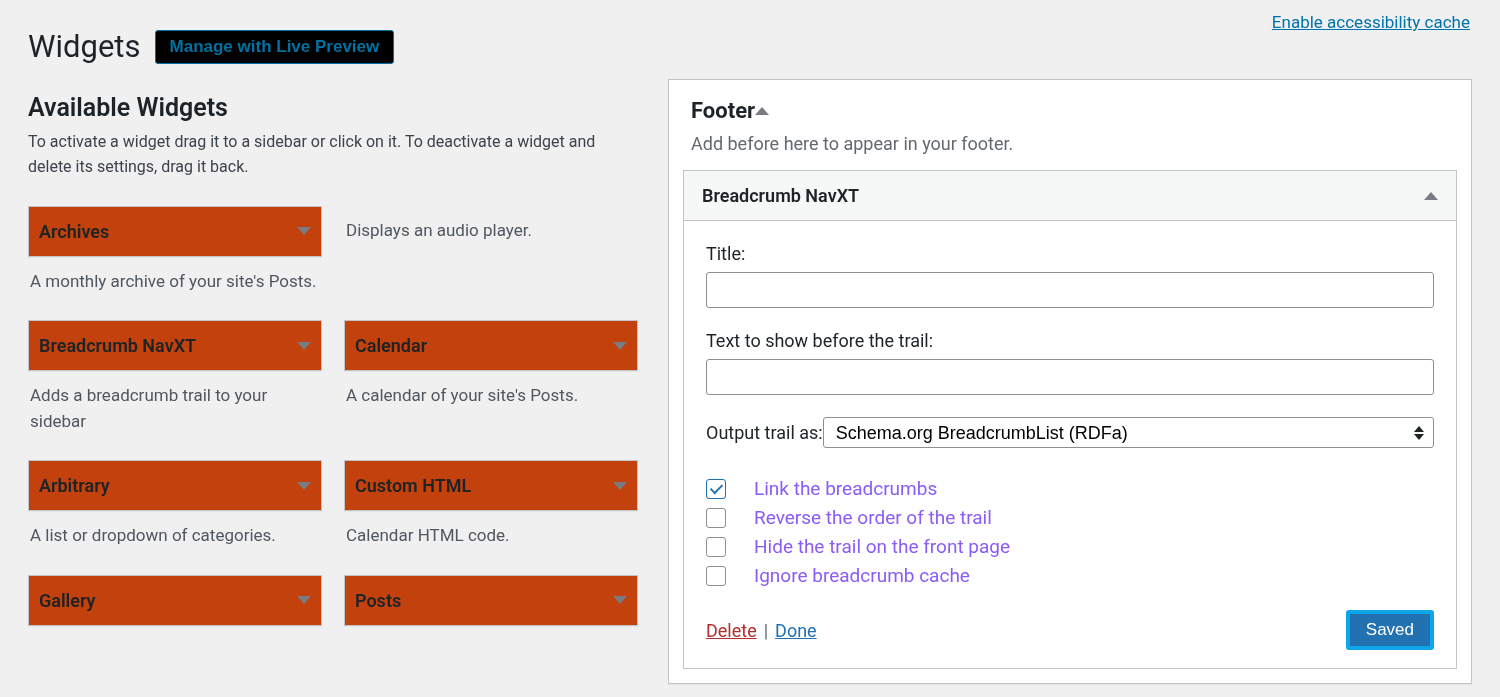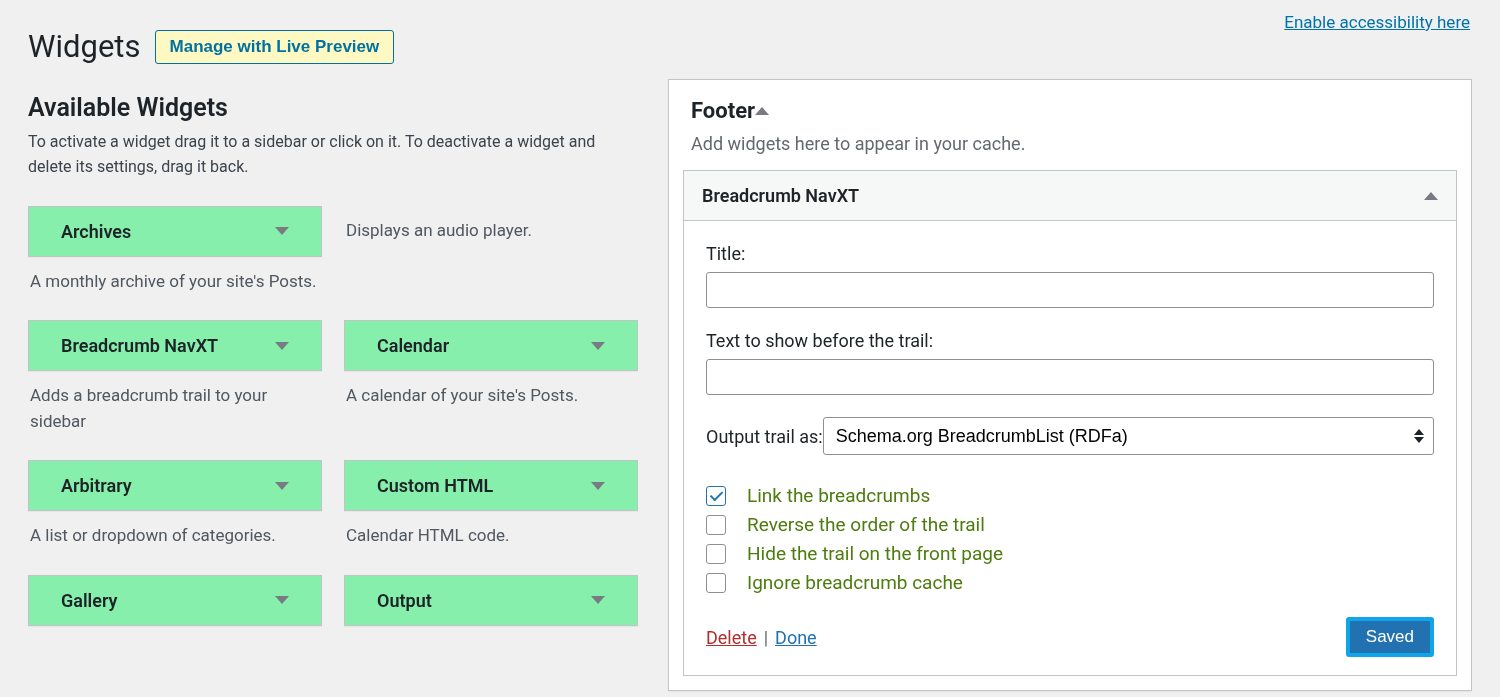--- a/index.html
+++ b/index.html
@@ -28,21 +28,21 @@
     gap: 14px;
   }
   .page-title {
     font-size: 31px;
     font-weight: 400;
     color: #1d2327;
   }
   .btn-outline {
     border: 1px solid #0071a1;
     color: #0071a1;
-    background: #fef9c3;
+    background: #000000;
     padding: 6px 14px;
     font-size: 17px;
     font-weight: 600;
     border-radius: 3px;
     cursor: pointer;
   }
   .columns {
     display: flex;
     gap: 30px;
     padding: 0 28px;
@@ -63,26 +63,26 @@
     line-height: 1.55;
     margin-bottom: 26px;
   }
   .widget-grid {
     display: grid;
     grid-template-columns: 1fr 1fr;
     gap: 0 22px;
   }
   .widget-cell { }
   .widget-box {
-    background: #86efac;
+    background: #c2410c;
     border: 1px solid #c3c4c7;
     display: flex;
     justify-content: space-between;
     align-items: center;
-    padding: 14px 32px;
+    padding: 14px 10px;
     cursor: move;
     box-shadow: 0 1px 1px rgba(0,0,0,0.04);
   }
   .widget-box-title {
     font-size: 18px;
     font-weight: 600;
     color: #1d2327;
   }
   .widget-desc {
     font-size: 17px;
@@ -170,21 +170,21 @@
     align-items: center;
     gap: 0;
     margin-bottom: 26px;
   }
   .select-wrap {
     position: relative;
     flex: 1;
   }
   select.select {
     width: 100%;
-    height: 38px;
+    height: 31px;
     border: 1px solid #8c8f94;
     border-radius: 3px;
     background: #fff;
     font-size: 18px;
     padding: 4px 34px 4px 12px;
     appearance: none;
     -webkit-appearance: none;
   }
   .select-arrows {
     position: absolute;
@@ -198,23 +198,23 @@
   }
   .sa-up {
     width:0;height:0;border-left:5px solid transparent;border-right:5px solid transparent;border-bottom:6px solid #1d2327;
   }
   .sa-down {
     width:0;height:0;border-left:5px solid transparent;border-right:5px solid transparent;border-top:6px solid #1d2327;
   }
   .check-row {
     display: flex;
     align-items: center;
-    gap: 21px;
+    gap: 28px;
     font-size: 19px;
-    color: #4d7c0f;
+    color: #8b5cf6;
     padding: 3px 0;
   }
   .checkbox {
     width: 20px; height: 20px;
     border: 1px solid #8c8f94;
     border-radius: 3px;
     background: #fff;
     display: inline-flex;
     align-items: center;
     justify-content: center;
@@ -256,21 +256,21 @@
     border: 4px solid #0ea5e9;
     border-radius: 3px;
     padding: 6px 16px;
     font-size: 17px;
     cursor: pointer;
   }
 </style>
 </head>
 <body>
 
-<a class="accessibility-link">Enable accessibility here</a>
+<a class="accessibility-link">Enable accessibility cache</a>
 
 <div class="page-header">
   <h1 class="page-title">Widgets</h1>
   <button class="btn-outline">Manage with Live Preview</button>
 </div>
 
 <div class="columns">
   <div class="col-left">
     <h2 class="section-title">Available Widgets</h2>
     <p class="section-desc">To activate a widget drag it to a sidebar or click on it. To deactivate a widget and delete its settings, drag it back.</p>
@@ -323,33 +323,33 @@
 
       <div class="widget-cell">
         <div class="widget-box">
           <span class="widget-box-title">Gallery</span>
           <span class="caret-down"></span>
         </div>
       </div>
 
       <div class="widget-cell">
         <div class="widget-box">
-          <span class="widget-box-title">Output</span>
+          <span class="widget-box-title">Posts</span>
           <span class="caret-down"></span>
         </div>
       </div>
     </div>
   </div>
 
   <div class="col-right">
     <div class="sidebar-head">
       <span class="sidebar-title">Footer</span>
       <span class="caret-up"></span>
     </div>
-    <div class="sidebar-desc">Add widgets here to appear in your cache.</div>
+    <div class="sidebar-desc">Add before here to appear in your footer.</div>
 
     <div class="sidebar-body">
       <div class="widget-instance">
         <div class="widget-instance-head">
           <span class="title">Breadcrumb NavXT</span>
           <span class="caret-up"></span>
         </div>
         <div class="widget-instance-body">
           <label class="field-label">Title:</label>
           <input class="text-input" type="text" value="" style="">

